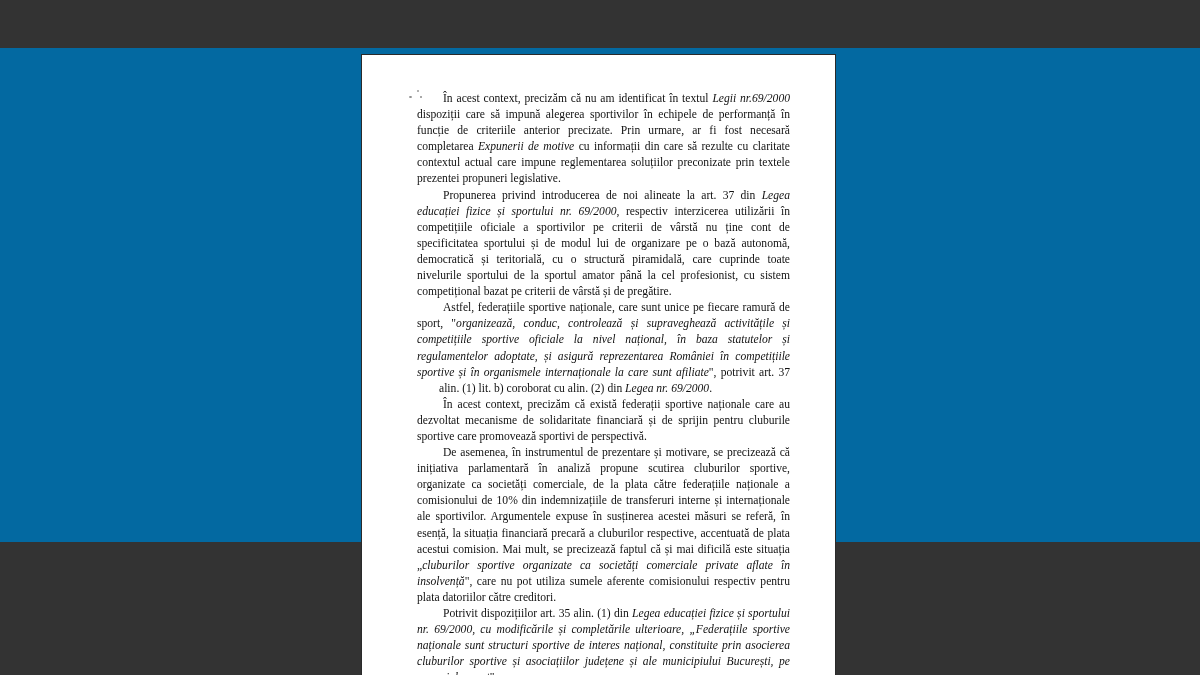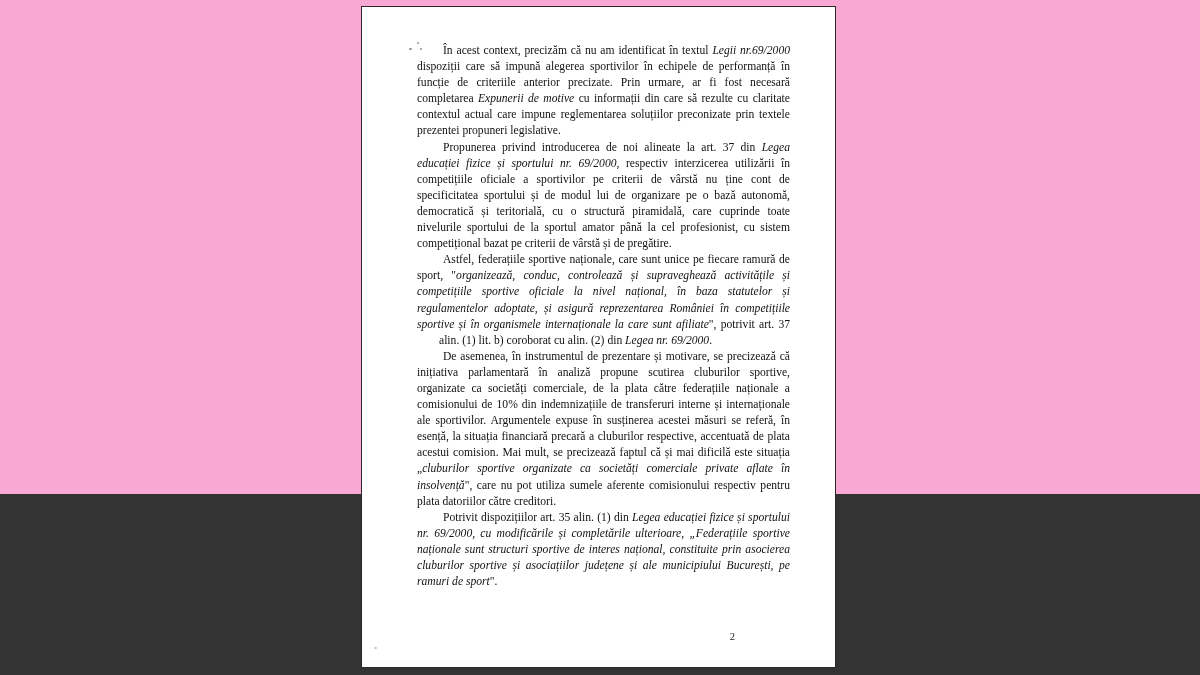--- a/index.html
+++ b/index.html
@@ -10,21 +10,22 @@
     overflow: hidden;
     background: #333333;
   }
   body {
     font-family: "Liberation Serif", serif;
   }
   .viewer {
     position: relative;
     width: 1200px;
     height: 494px;
-    background: #f9a8d4;
+    background: #0369a1;
+    margin-top: 48px;
   }
   .page {
     position: absolute;
     left: 362px;
     top: 7px;
     width: 473px;
     height: 660px;
     background: #ffffff;
     box-shadow: 0 0 0 1px #2a2a2a;
     overflow: hidden;
@@ -79,20 +80,21 @@
 
     <span class="speck s1"></span>
     <span class="speck s2"></span>
     <span class="speck s3"></span>
     <span class="speck s4"></span>
 
     <div class="textblock">
       <p class="para"><span>În acest context, precizăm că nu am identificat în textul </span><i>Legii nr.69/2000</i><span> dispoziții care să impună alegerea sportivilor în echipele de performanță în funcție de criteriile anterior precizate. Prin urmare, ar fi fost necesară completarea </span><i>Expunerii de motive</i><span> cu informații din care să rezulte cu claritate contextul actual care impune reglementarea soluțiilor preconizate prin textele prezentei propuneri legislative.</span></p>
       <p class="para"><span>Propunerea privind introducerea de noi alineate la art. 37 din </span><i>Legea educației fizice și sportului nr. 69/2000</i><span>, respectiv interzicerea utilizării în competițiile oficiale a sportivilor pe criterii de vârstă nu ține cont de specificitatea sportului și de modul lui de organizare pe o bază autonomă, democratică și teritorială, cu o structură piramidală, care cuprinde toate nivelurile sportului de la sportul amator până la cel profesionist, cu sistem competițional bazat pe criterii de vârstă și de pregătire.</span></p>
       <p class="para"><span>Astfel, federațiile sportive naționale, care sunt unice pe fiecare ramură de sport, "</span><i>organizează, conduc, controlează și supraveghează activitățile și competițiile sportive oficiale la nivel național, în baza statutelor și regulamentelor adoptate, și asigură reprezentarea României în competițiile sportive și în organismele internaționale la care sunt afiliate</i><span>", potrivit art. 37</span><span class="gap-37"></span><span>alin. (1) lit. b) coroborat cu alin. (2) din </span><i>Legea nr. 69/2000</i><span>.</span></p>
+      <p class="para"><span>În acest context, precizăm că există federații sportive naționale care au dezvoltat mecanisme de solidaritate financiară și de sprijin pentru cluburile sportive care promovează sportivi de perspectivă.</span></p>
       <p class="para"><span>De asemenea, în instrumentul de prezentare și motivare, se precizează că inițiativa parlamentară în analiză propune scutirea cluburilor sportive, organizate ca societăți comerciale, de la plata către federațiile naționale a comisionului de 10% din indemnizațiile de transferuri interne și internaționale ale sportivilor. Argumentele expuse în susținerea acestei măsuri se referă, în esență, la situația financiară precară a cluburilor respective, accentuată de plata acestui comision. Mai mult, se precizează faptul că și mai dificilă este situația „</span><i>cluburilor sportive organizate ca societăți comerciale private aflate în insolvență</i><span>", care nu pot utiliza sumele aferente comisionului respectiv pentru plata datoriilor către creditori.</span></p>
       <p class="para"><span>Potrivit dispozițiilor art. 35 alin. (1) din </span><i>Legea educației fizice și sportului nr. 69/2000, cu modificările și completările ulterioare</i><span>, </span><i>„Federațiile sportive naționale sunt structuri sportive de interes național, constituite prin asocierea cluburilor sportive și asociațiilor județene și ale municipiului București, pe ramuri de sport</i><span>".</span></p>
     </div>
 
     <div class="pagenum">2</div>
 
   </div>
 </div>
 
 </body></html>

